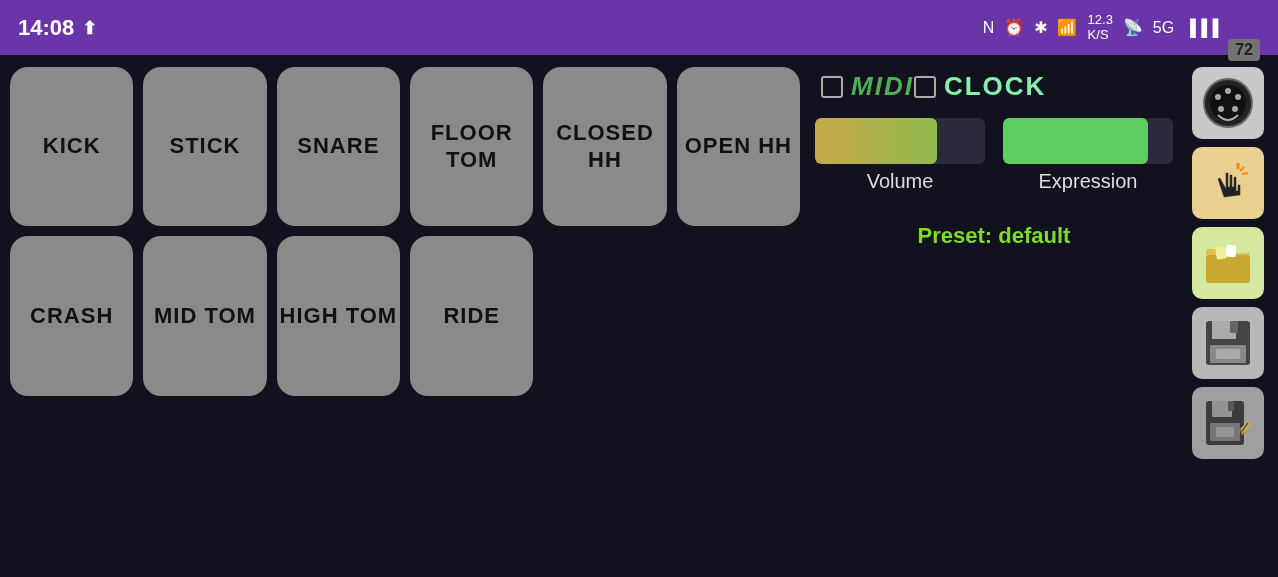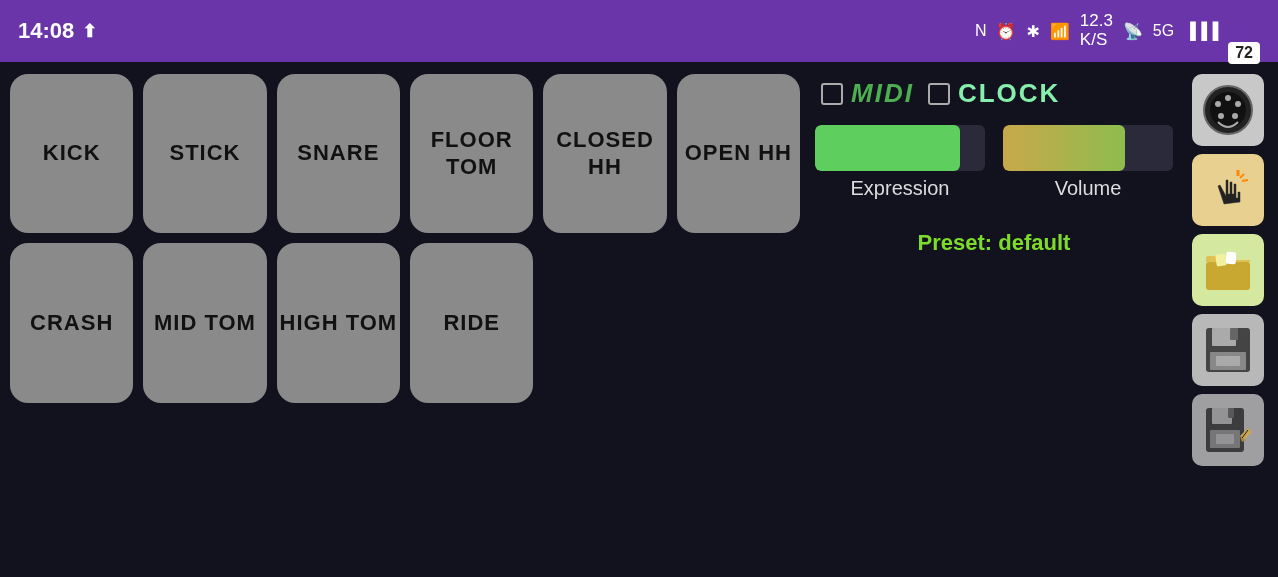--- a/index.html
+++ b/index.html
@@ -7,21 +7,21 @@
       width: 1278px;
       height: 577px;
       background: #12121e;
       font-family: Arial, sans-serif;
       overflow: hidden;
     }
 
     
     #status-bar {
       width: 100%;
-      height: 62px;
+      height: 55px;
       background: #6a35a8;
       display: flex;
       align-items: center;
       justify-content: space-between;
       padding: 0 18px;
     }
     #status-time {
       color: white;
       font-size: 22px;
       font-weight: bold;
@@ -30,21 +30,21 @@
       gap: 8px;
     }
     #status-right {
       display: flex;
       align-items: center;
       gap: 10px;
       color: white;
       font-size: 16px;
     }
     #status-right .battery {
-      background: #ffffff;
+      background: #737373;
       color: #222;
       padding: 2px 7px;
       border-radius: 4px;
       font-weight: bold;
       font-size: 16px;
       margin-top: 44px;
     }
 
     
     #main {
@@ -88,21 +88,20 @@
       display: flex;
       flex-direction: column;
       gap: 8px;
       padding: 0 5px;
     }
 
     
     #midi-clock-row {
       display: flex;
       align-items: center;
-      gap: 14px;
       margin-bottom: 4px;
       padding: 4px 6px;
     }
     .checkbox-group {
       display: flex;
       align-items: center;
       gap: 8px;
     }
     .checkbox-sq {
       width: 22px;
@@ -244,21 +243,21 @@
 <div id="status-bar">
   <div id="status-time">
     <span>14:08</span>
     <span style="font-size:18px; color:white;">⬆</span>
   </div>
   <div id="status-right">
     <span>N</span>
     <span>⏰</span>
     <span>✱</span>
     <span>📶</span>
-    <span style="font-size:17px;line-height:1.1;">12.3<br>K/S</span>
+    <span style="font-size:13px;line-height:1.1;">12.3<br>K/S</span>
     <span>📡</span>
     <span>5G</span>
     <span>▐▐▐</span>
     <span class="battery">72</span>
   </div>
 </div>
 
 <div id="main">
 
   <div id="pads-grid">
@@ -286,29 +285,29 @@
       </div>
       <div class="checkbox-group">
         <span class="checkbox-sq"></span>
         <span class="clock-label">CLOCK</span>
       </div>
     </div>
 
     <div class="sliders-row">
       <div class="slider-group">
         <div class="slider-bar-outer">
+          <div class="slider-bar-inner-vol"></div>
+        </div>
+        <span class="slider-label">Volume</span>
+      </div>
+      <div class="slider-group">
+        <div class="slider-bar-outer">
           <div class="slider-bar-inner-expr"></div>
         </div>
         <span class="slider-label">Expression</span>
-      </div>
-      <div class="slider-group">
-        <div class="slider-bar-outer">
-          <div class="slider-bar-inner-vol"></div>
-        </div>
-        <span class="slider-label">Volume</span>
       </div>
     </div>
 
 
     <div id="preset-row">
       <span>Preset: default</span>
     </div>
 
   </div>
 

